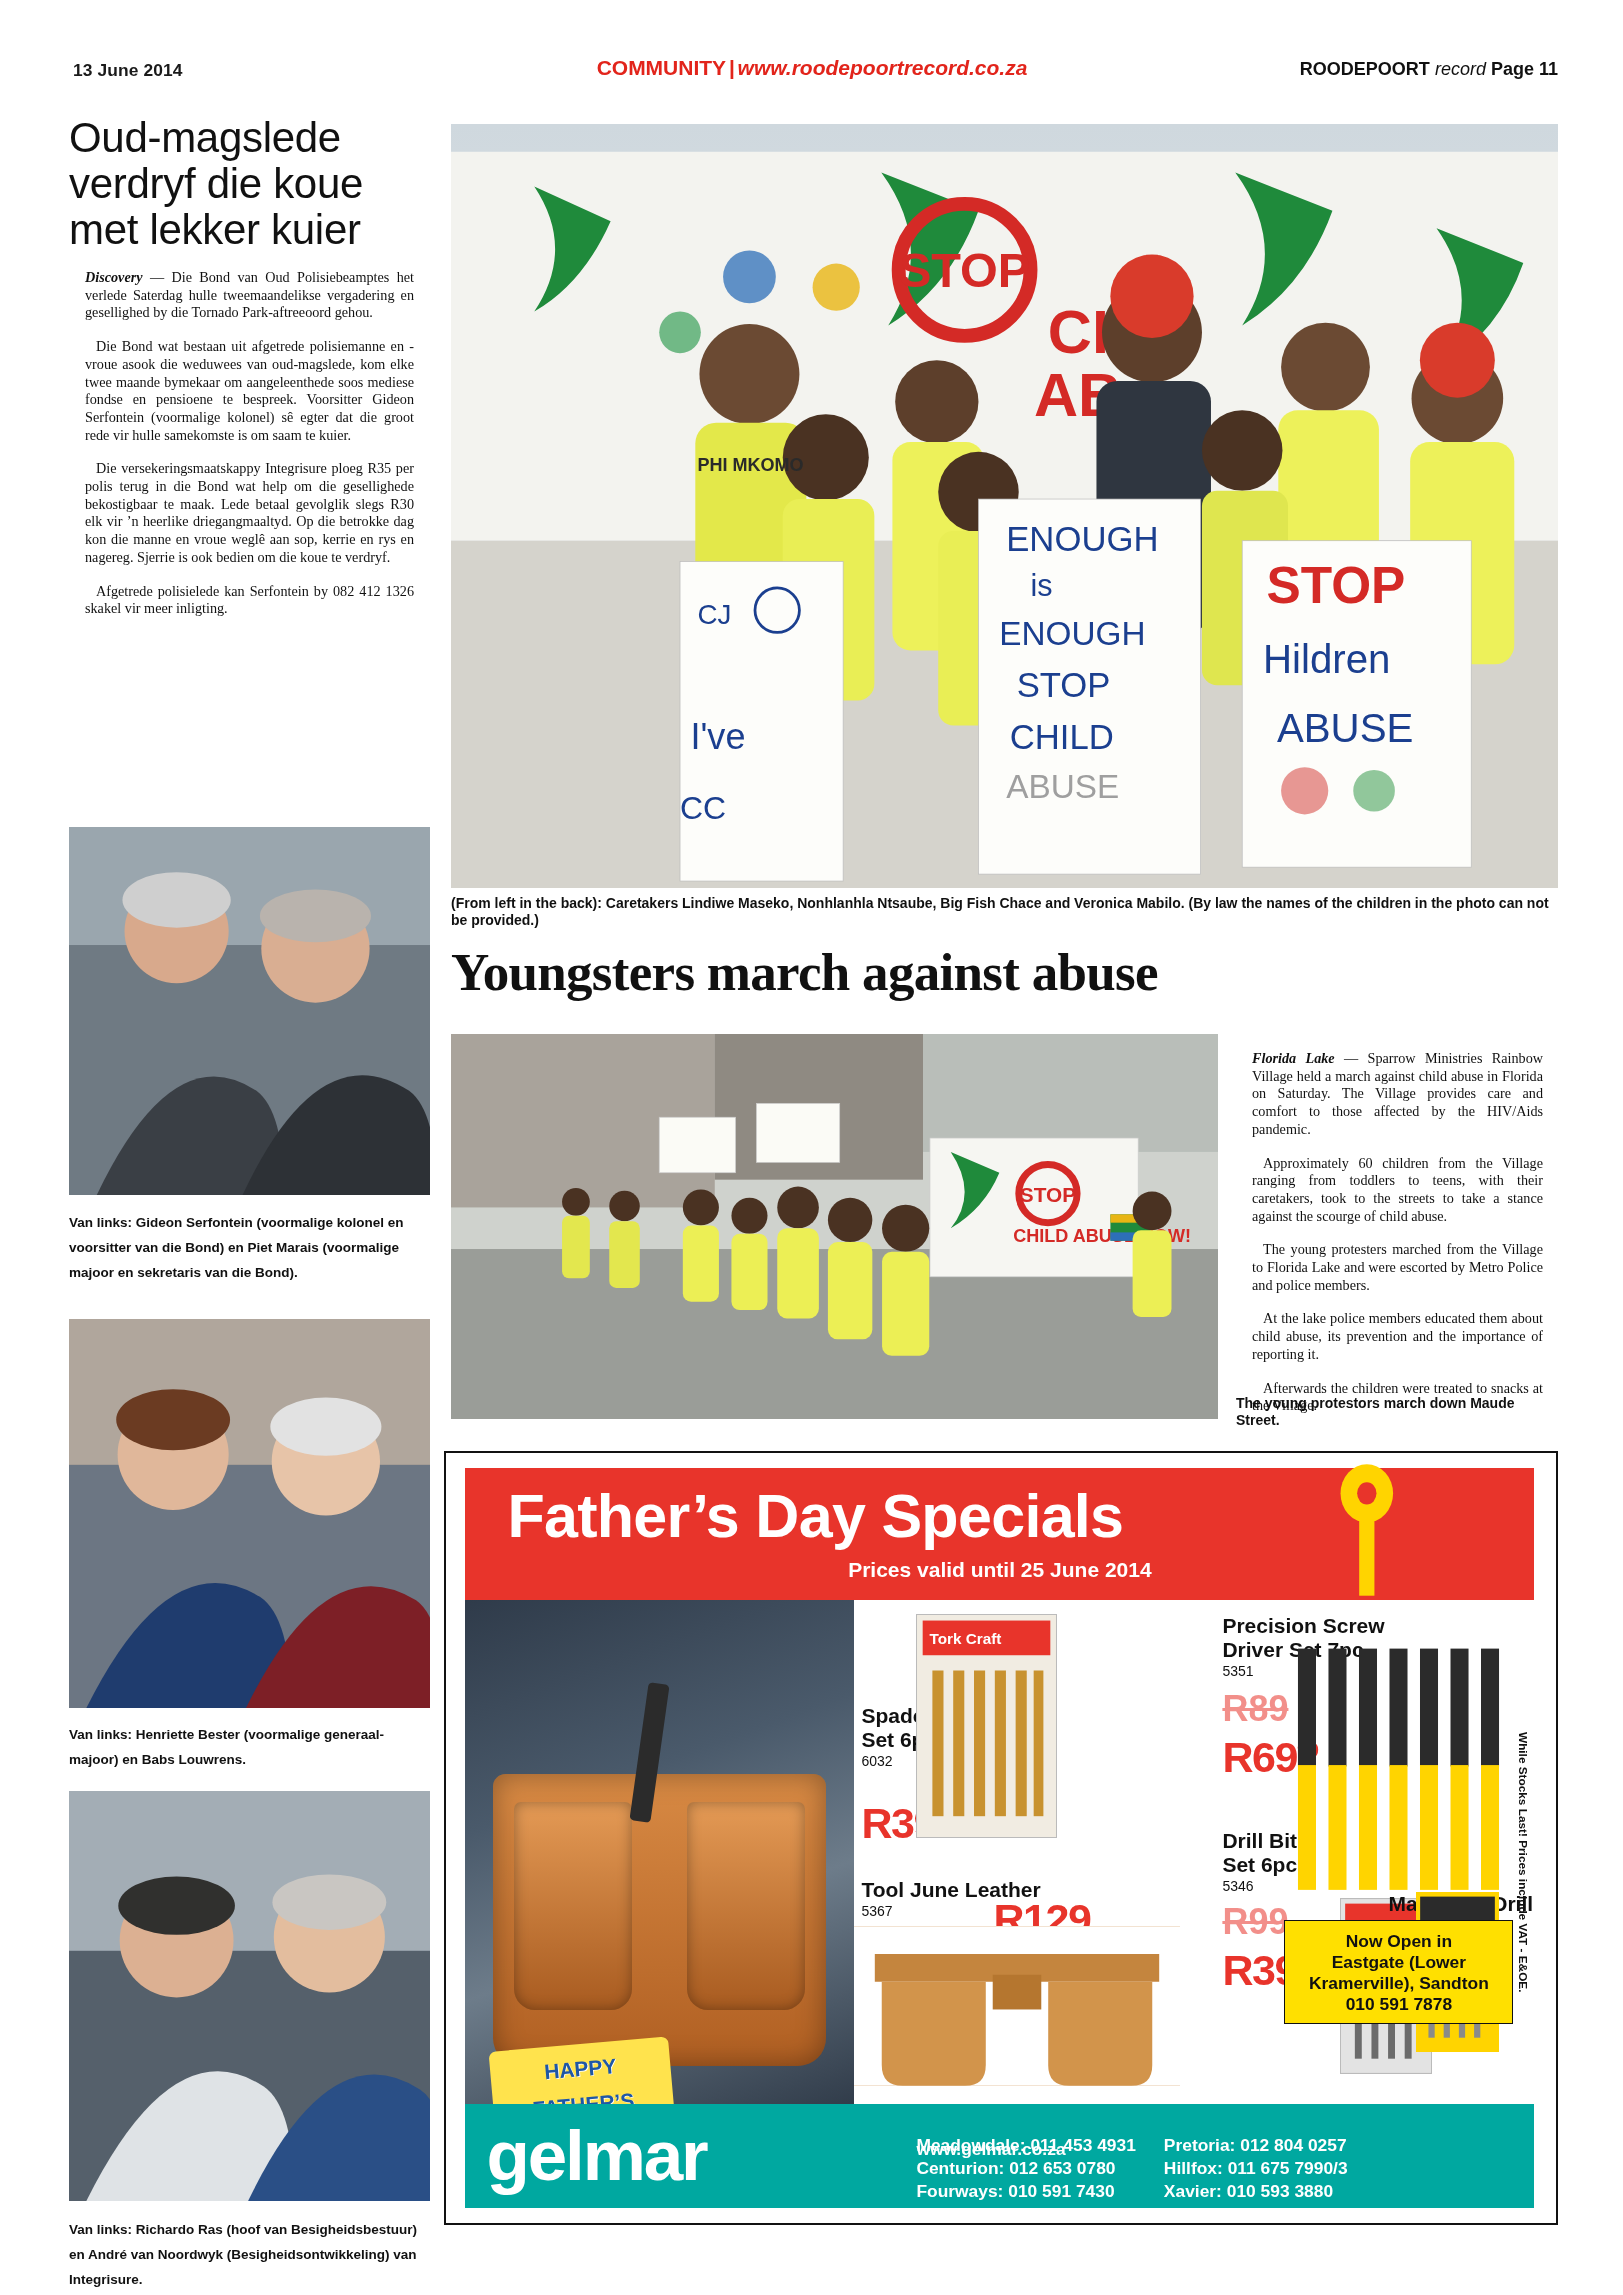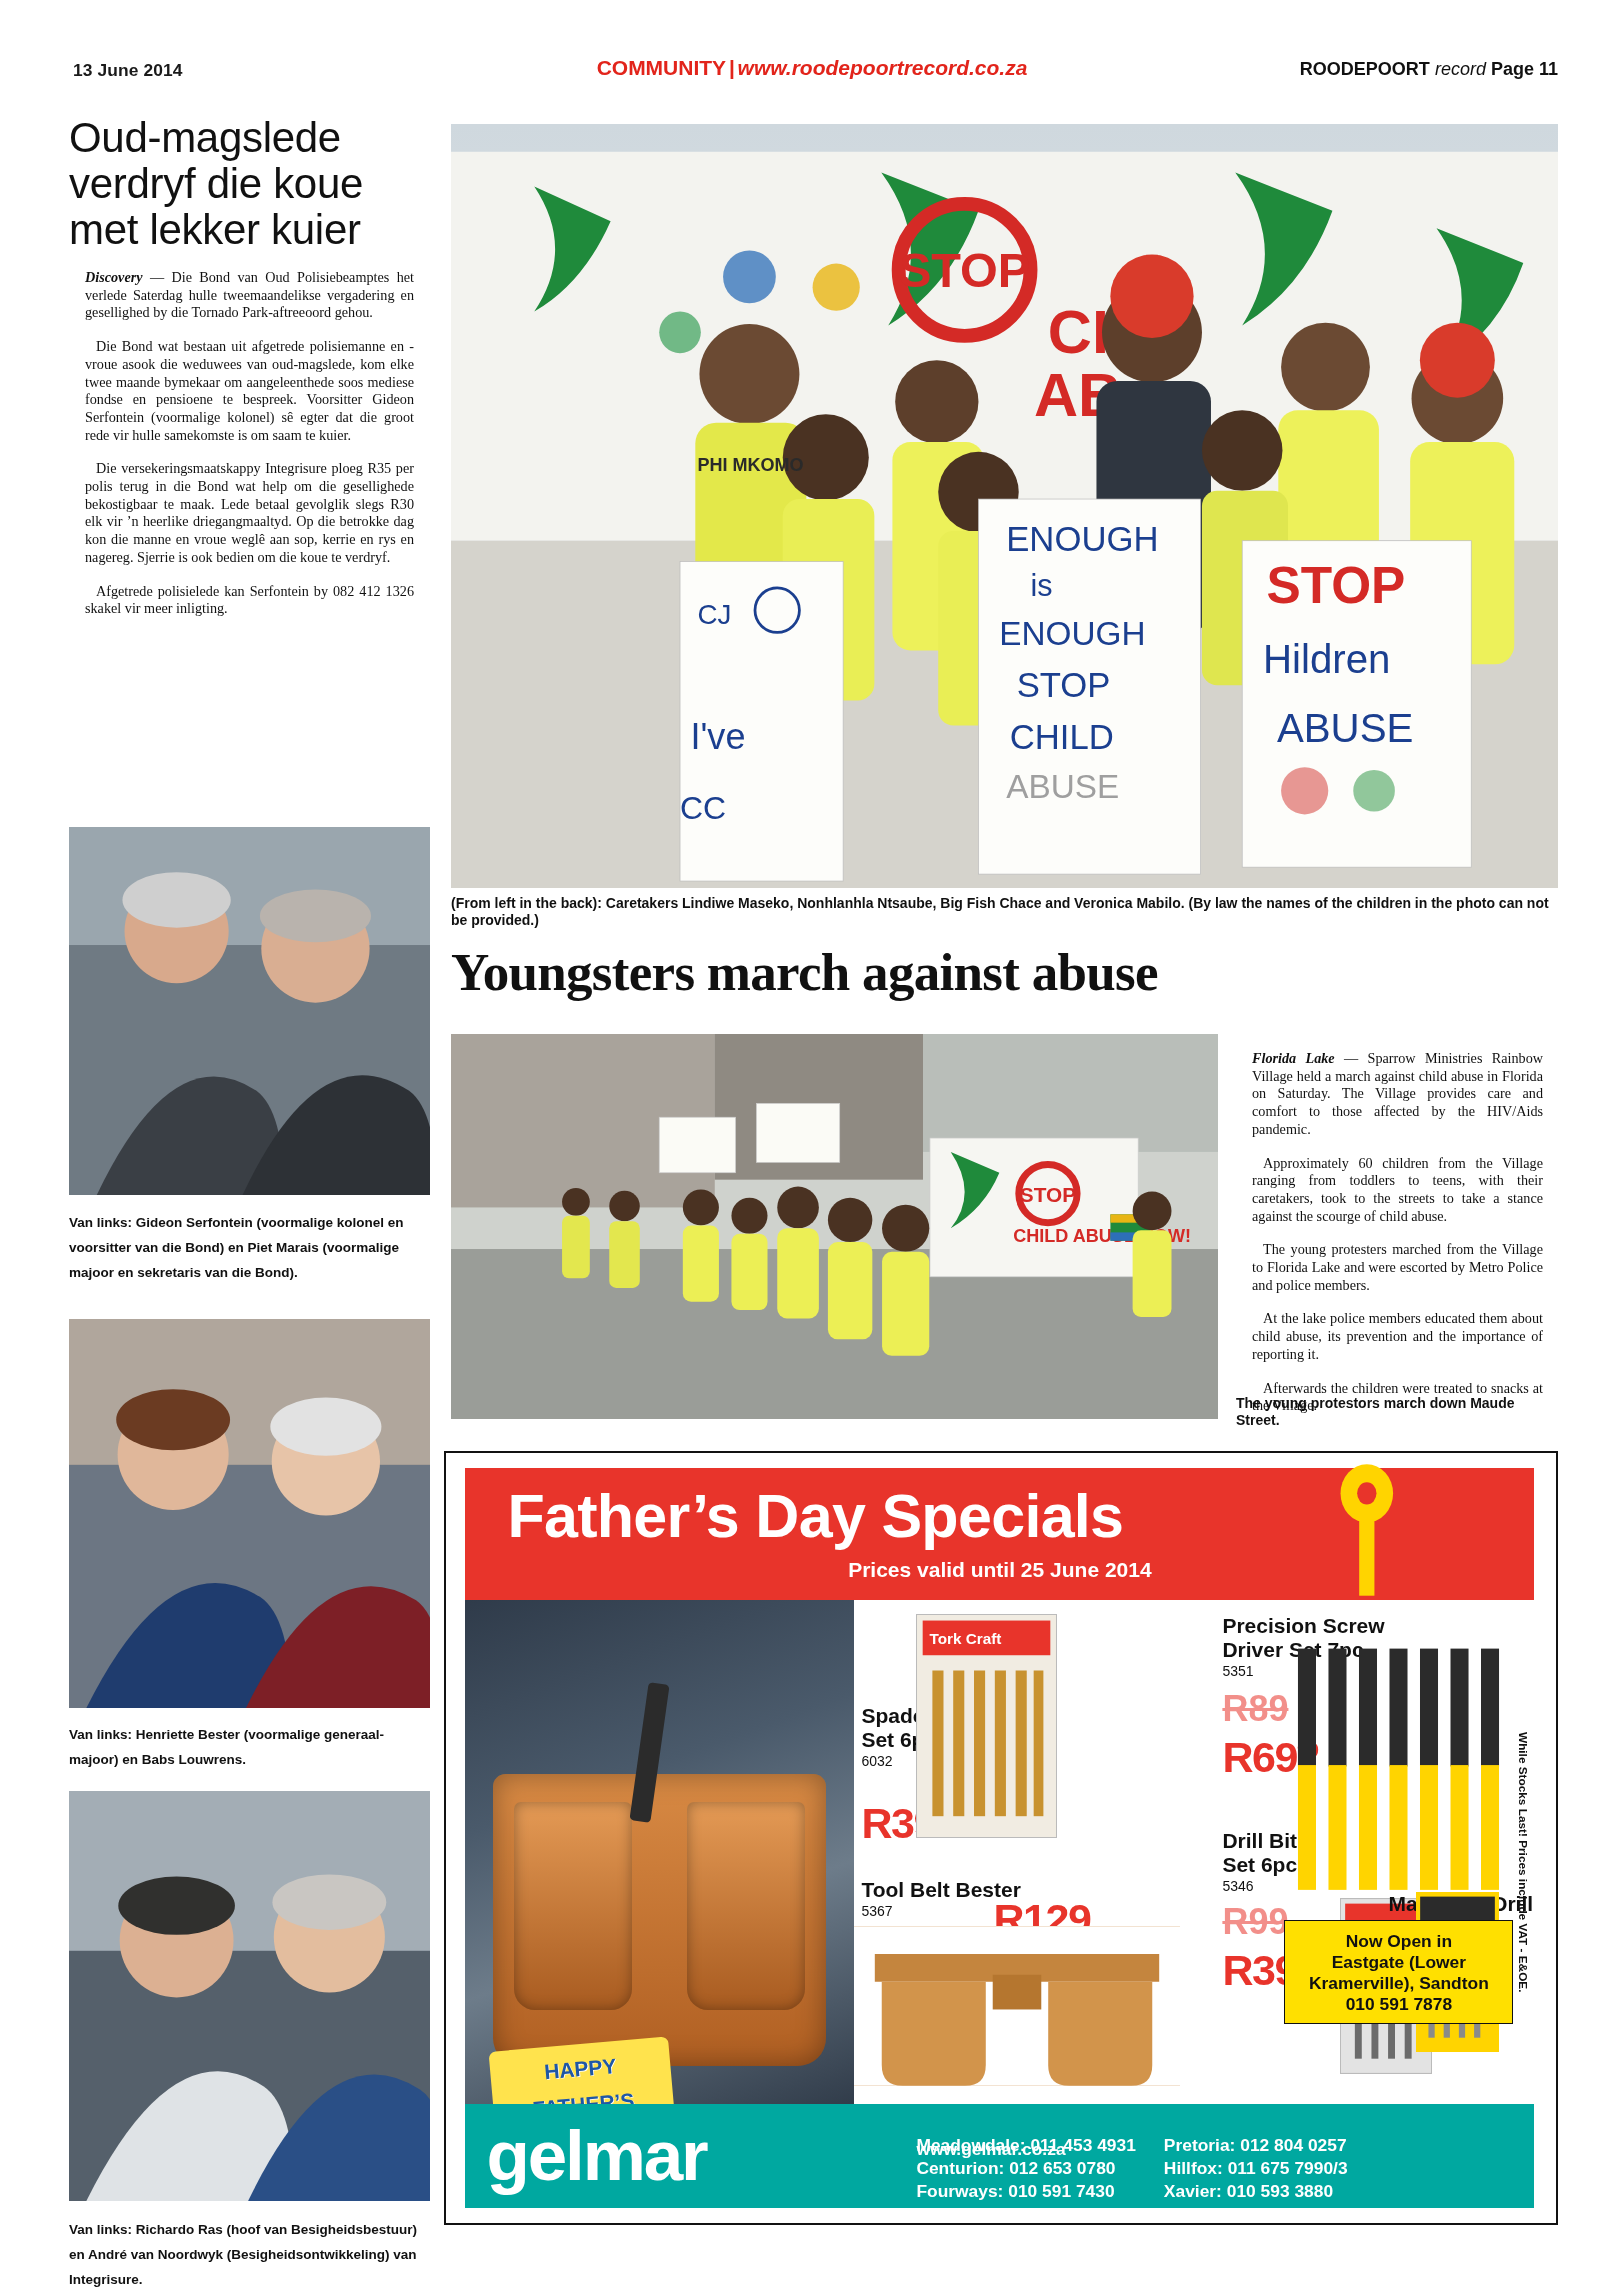--- a/index.html
+++ b/index.html
@@ -512,21 +512,21 @@
               <rect x="52" y="80" width="16" height="210"></rect>
             <rect x="82" y="80" width="16" height="210"></rect>
               <rect x="112" y="80" width="16" height="210"></rect>
             <rect x="142" y="80" width="16" height="210"></rect>
               <rect x="168" y="80" width="14" height="210"></rect>
           </g>
         </svg>
       </div>
 
       <div class="prod" style="left:396px;top:278px;width:222px;">
-        <div class="pname">Tool Belt Bester</div>
+        <div class="pname">Tool June Leather</div>
         <div class="pcode">5367</div>
       </div>
       <div class="price" style="position:absolute;left:528px;top:298px;"><span>R129</span></div>
       <div class="packshot" style="left:389px;top:326px;width:326px;height:160px;background:#c9873f;border:none;">
         <svg width="326" height="160" viewBox="0 0 470 230">
           <rect width="470" height="230" fill="#ffffff"></rect>
           <path d="M30 40 h410 v40 h-410 z" fill="#c4853e"></path>
           <path d="M40 80 h150 v120 q0 30 -30 30 h-90 q-30 0 -30 -30 z" fill="#d2944b"></path>
           <path d="M280 80 h150 v120 q0 30 -30 30 h-90 q-30 0 -30 -30 z" fill="#d2944b"></path>
           <rect x="200" y="70" width="70" height="50" fill="#b5762f"></rect>

